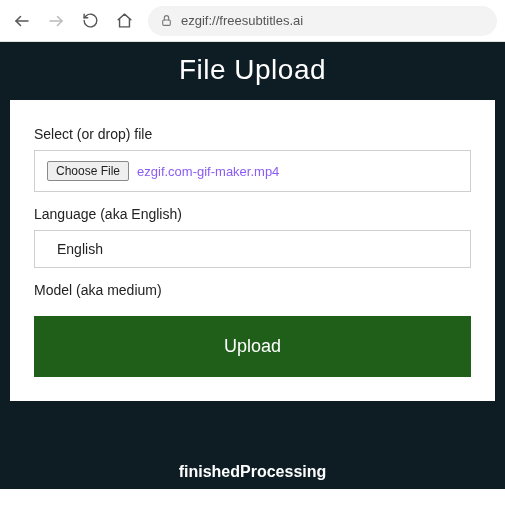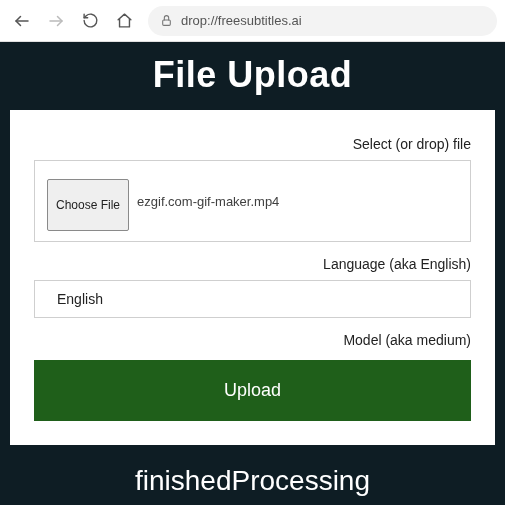--- a/index.html
+++ b/index.html
@@ -47,63 +47,61 @@
   .url-text { color: #555; }
 
   
   .page-header {
     background: #0e1d24;
     color: #fff;
     text-align: center;
     padding: 12px 0 14px 0;
   }
   .page-header h1 {
-    font-size: 36px;
-    font-weight: 700;
+    font-size: 28px;
+    font-weight: 400;
     letter-spacing: 0.5px;
   }
 
   .card-wrap {
     background: #0e1d24;
     padding: 0 10px;
   }
   .card {
     background: #ffffff;
     margin: 0 auto;
     padding: 26px 24px 24px 24px;
   }
 
   .field-label {
     font-size: 14px;
     color: #222;
     margin-bottom: 8px;
     margin-top: 14px;
-    text-align: right;
   }
   .field-label:first-child { margin-top: 0; }
 
   .file-box {
     border: 1px solid #cfcfcf;
     padding: 10px 12px;
     display: flex;
     align-items: center;
     gap: 8px;
     font-size: 13px;
   }
   .choose-btn {
     display: inline-block;
     background: #efefef;
     border: 1px solid #8a8a8a;
-    padding: 18px 8px;
+    padding: 2px 8px;
     font-size: 12px;
     border-radius: 2px;
     color: #222;
-    margin-top: 8px;
-  }
-  .file-name { color: #404040; }
+  }
+  .file-name { color: #8b5cf6; }
 
   .text-field {
     border: 1px solid #cfcfcf;
     padding: 10px 22px;
     font-size: 14px;
     color: #222;
     width: 100%;
     background: #fff;
   }
   .text-field.focused {
@@ -121,33 +119,34 @@
   }
 
   .upload-btn {
     display: block;
     width: 100%;
     background: #1f5f1a;
     color: #fff;
     text-align: center;
     font-size: 18px;
     padding: 20px 8px;
-    margin-top: 12px;
+    margin-top: 18px;
     border: none;
   }
 
   .footer-bar {
     background: #0e1d24;
     color: #fff;
     text-align: center;
     padding: 20px 0 8px 0;
   }
   .footer-bar h2 {
-    font-size: 28px;
-    font-weight: 400;
+    font-size: 16px;
+    font-weight: 700;
+    margin-top: 42px;
   }
 </style>
 </head>
 <body>
 
 <div class="browser-bar">
   <div class="nav-btn">
     <svg width="18" height="18" viewBox="0 0 24 24" fill="none" stroke="currentColor" stroke-width="2" stroke-linecap="round" stroke-linejoin="round">
         <line x1="20" y1="12" x2="4" y2="12"></line>
         <polyline points="10 18 4 12 10 6"></polyline>
@@ -171,21 +170,21 @@
         <path d="M5 10 V21 H19 V10"></path>
       </svg>
   </div>
   <div class="url-pill">
     <span class="lock-icon">
       <svg width="13" height="13" viewBox="0 0 24 24" fill="none" stroke="currentColor" stroke-width="2" stroke-linecap="round" stroke-linejoin="round">
           <rect x="5" y="11" width="14" height="10" rx="2"></rect>
           <path d="M8 11 V7 a4 4 0 0 1 8 0 V11"></path>
         </svg>
     </span>
-    <span class="url-text">drop://freesubtitles.ai</span>
+    <span class="url-text">ezgif://freesubtitles.ai</span>
   </div>
 </div>
 
 <div class="page-header">
   <h1>File Upload</h1>
 </div>
 
 <div class="card-wrap">
   <div class="card">
 

